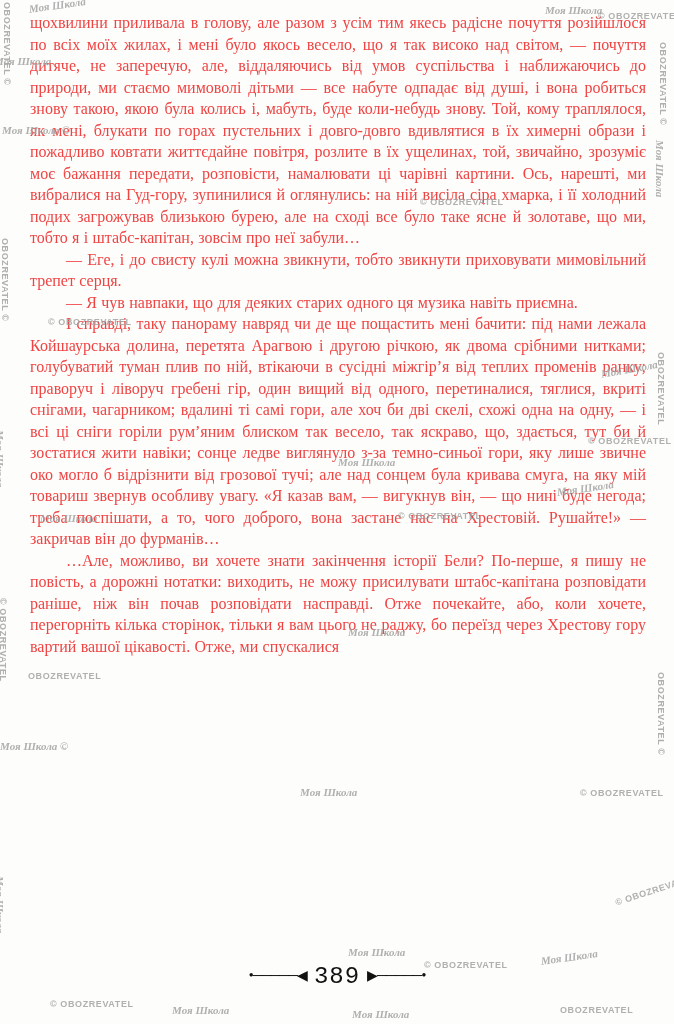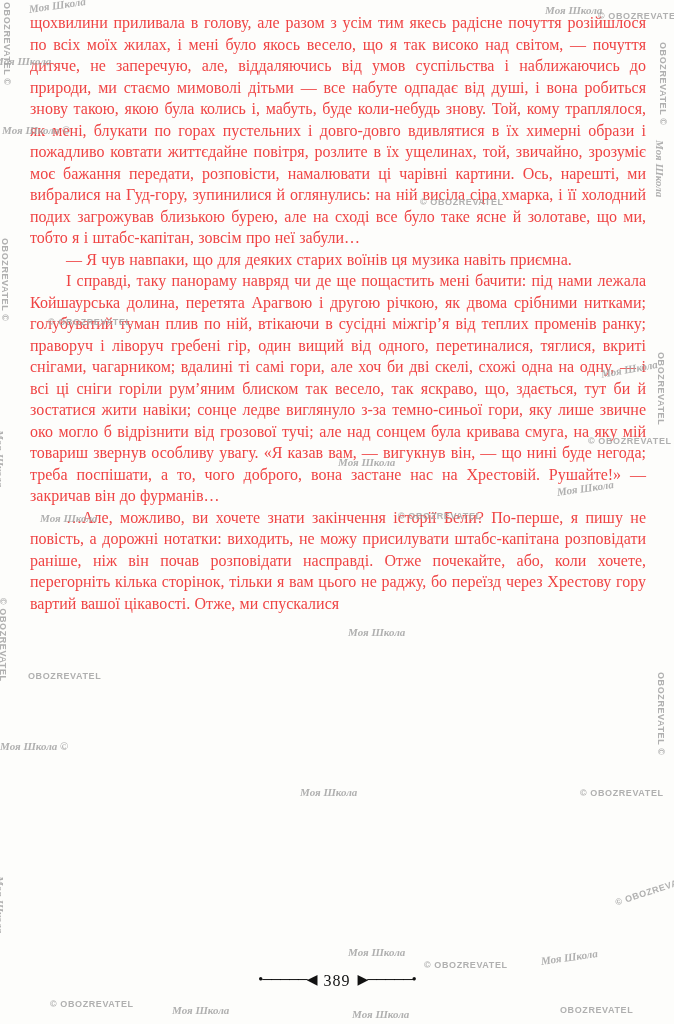--- a/index.html
+++ b/index.html
@@ -46,22 +46,23 @@
     bottom: 34px;
     width: 100%;
     display: flex;
     justify-content: center;
     align-items: center;
     gap: 7px;
     z-index: 2;
     color: #111;
   }
   .page-number {
-    font-size: 16px;
+    font-size: 24px;
     letter-spacing: 1px;
+    font-family: Liberation Mono, monospace;
   }
   .footer-ornament {
     font-size: 14px;
     letter-spacing: -1px;
     line-height: 1;
     transform: translateY(-1px);
   }
   .watermark-layer {
     position: absolute;
     inset: 0;
@@ -125,21 +126,22 @@
       <span class="watermark wm-oboz" style="left: 424px; top: 960px; transform: rotate(0deg); transform-origin: 0px 0px;">© OBOZREVATEL</span>
       <span class="watermark wm-school" style="left: 540px; top: 955px; transform: rotate(-8deg); transform-origin: 0px 0px;">Моя Школа</span>
       <span class="watermark wm-oboz" style="left: 50px; top: 999px; transform: rotate(0deg); transform-origin: 0px 0px;">© OBOZREVATEL</span>
       <span class="watermark wm-school" style="left: 172px; top: 1004px; transform: rotate(0deg); transform-origin: 0px 0px;">Моя Школа</span>
       <span class="watermark wm-school" style="left: 352px; top: 1008px; transform: rotate(0deg); transform-origin: 0px 0px;">Моя Школа</span>
       <span class="watermark wm-oboz" style="left: 560px; top: 1005px; transform: rotate(0deg); transform-origin: 0px 0px;">OBOZREVATEL</span>
     </div>
 
   <main class="page-text">
     <p class="continuation">щохвилини приливала в голову, але разом з усім тим якесь радісне почуття розійшлося по всіх моїх жилах, і мені було якось весело, що я так високо над світом, — почуття дитяче, не заперечую, але, віддаляючись від умов суспільства і наближаючись до природи, ми стаємо мимоволі дітьми — все набуте одпадає від душі, і вона робиться знову такою, якою була колись і, мабуть, буде коли-небудь знову. Той, кому траплялося, як мені, блукати по горах пустельних і довго-довго вдивлятися в їх химерні образи і пожадливо ковтати життєдайне повітря, розлите в їх ущелинах, той, звичайно, зрозуміє моє бажання передати, розповісти, намалювати ці чарівні картини. Ось, нарешті, ми вибралися на Гуд-гору, зупинилися й оглянулись: на ній висіла сіра хмарка, і її холодний подих загрожував близькою бурею, але на сході все було таке ясне й золотаве, що ми, тобто я і штабс-капітан, зовсім про неї забули…</p>
-    <p>— Я чув навпаки, що для деяких старих воїнів ця музика навіть приємна.</p>
+    <p>— Еге, і до свисту кулі можна звикнути, тобто звикнути приховувати мимовільний трепет серця.</p>
+    <p>— Я чув навпаки, що для деяких старих одного ця музика навіть приємна.</p>
     <p>І справді, таку панораму навряд чи де ще пощастить мені бачити: під нами лежала Койшаурська долина, перетята Арагвою і другою річкою, як двома срібними нитками; голубуватий туман плив по ній, втікаючи в сусідні міжгір’я від теплих променів ранку; праворуч і ліворуч гребені гір, один вищий від одного, перетиналися, тяглися, вкриті снігами, чагарником; вдалині ті самі гори, але хоч би дві скелі, схожі одна на одну, — і всі ці сніги горіли рум’яним блиском так весело, так яскраво, що, здається, тут би й зостатися жити навіки; сонце ледве виглянуло з-за темно-синьої гори, яку лише звичне око могло б відрізнити від грозової тучі; але над сонцем була кривава смуга, на яку мій товариш звернув особливу увагу. «Я казав вам, — вигукнув він, — що нині буде негода; треба поспішати, а то, чого доброго, вона застане нас на Хрестовій. Рушайте!» — закричав він до фурманів…</p>
     <p>…Але, можливо, ви хочете знати закінчення історії Бели? По-перше, я пишу не повість, а дорожні нотатки: виходить, не можу присилувати штабс-капітана розповідати раніше, ніж він почав розповідати насправді. Отже почекайте, або, коли хочете, перегорніть кілька сторінок, тільки я вам цього не раджу, бо переїзд через Хрестову гору вартий вашої цікавості. Отже, ми спускалися</p>
   </main>
 
   <footer class="page-footer">
     <span class="footer-ornament">•─────◀</span>
     <span class="page-number">389</span>
     <span class="footer-ornament">▶─────•</span>
   </footer>
 

